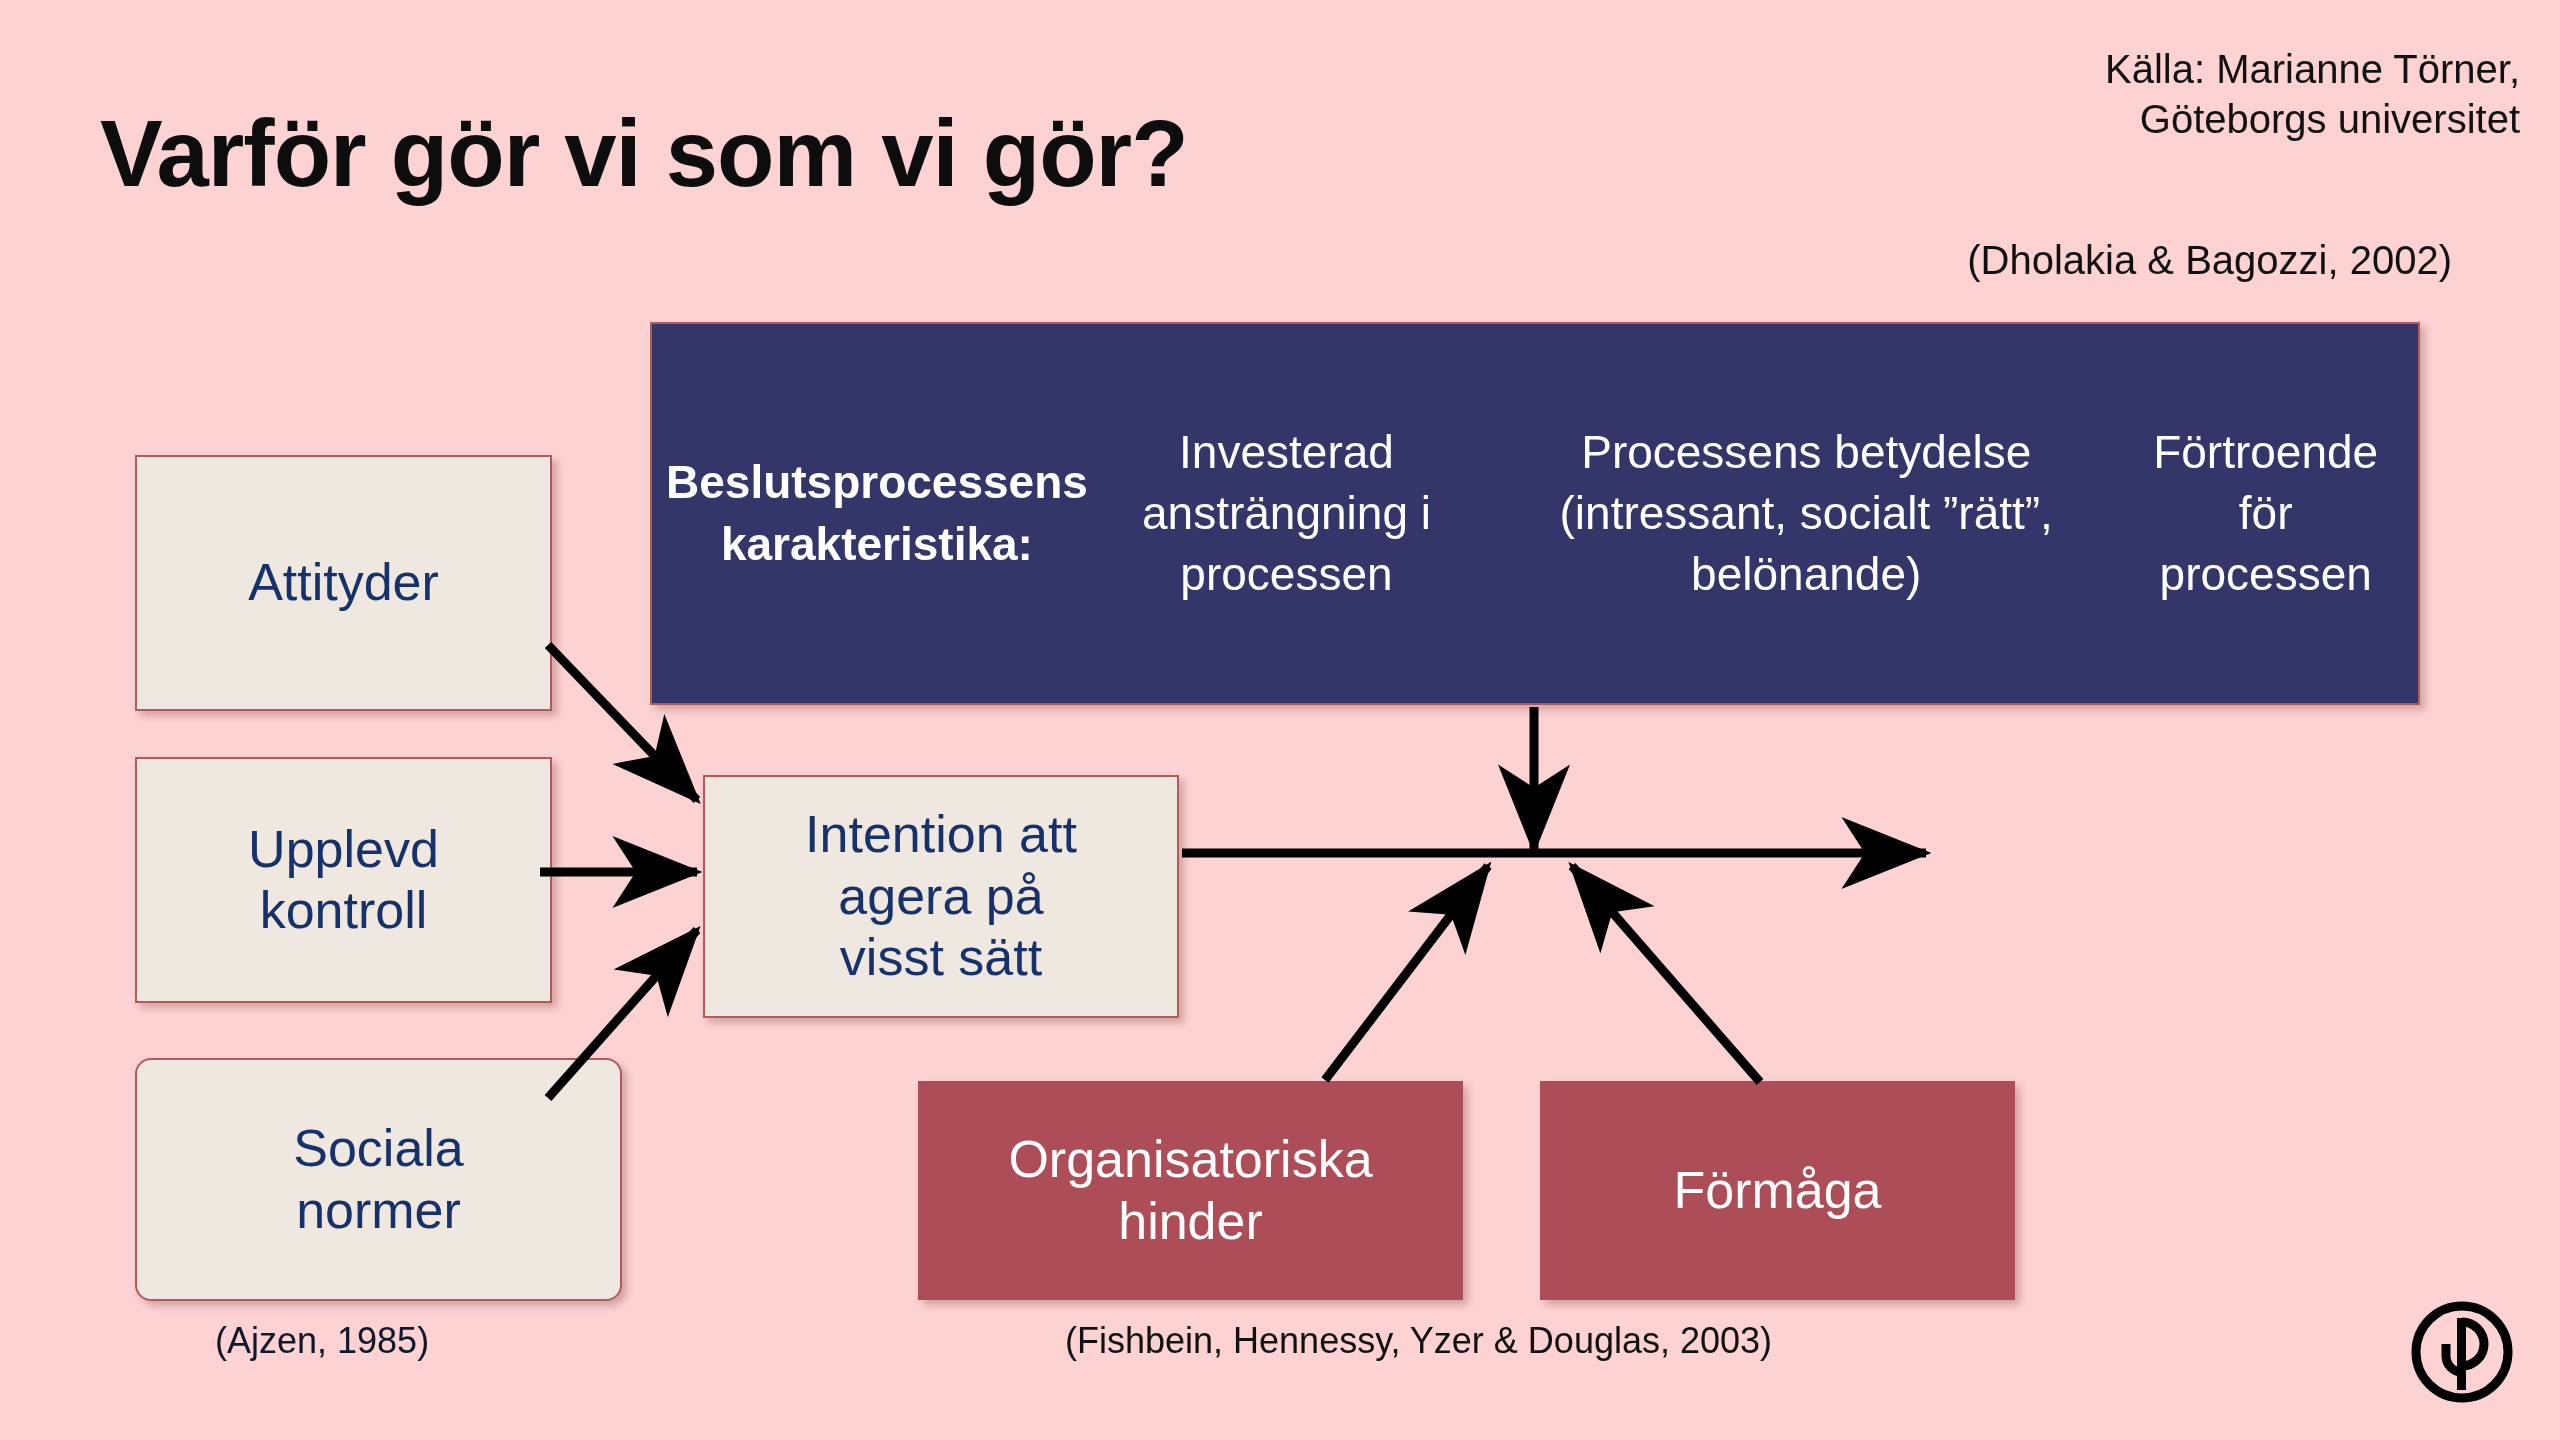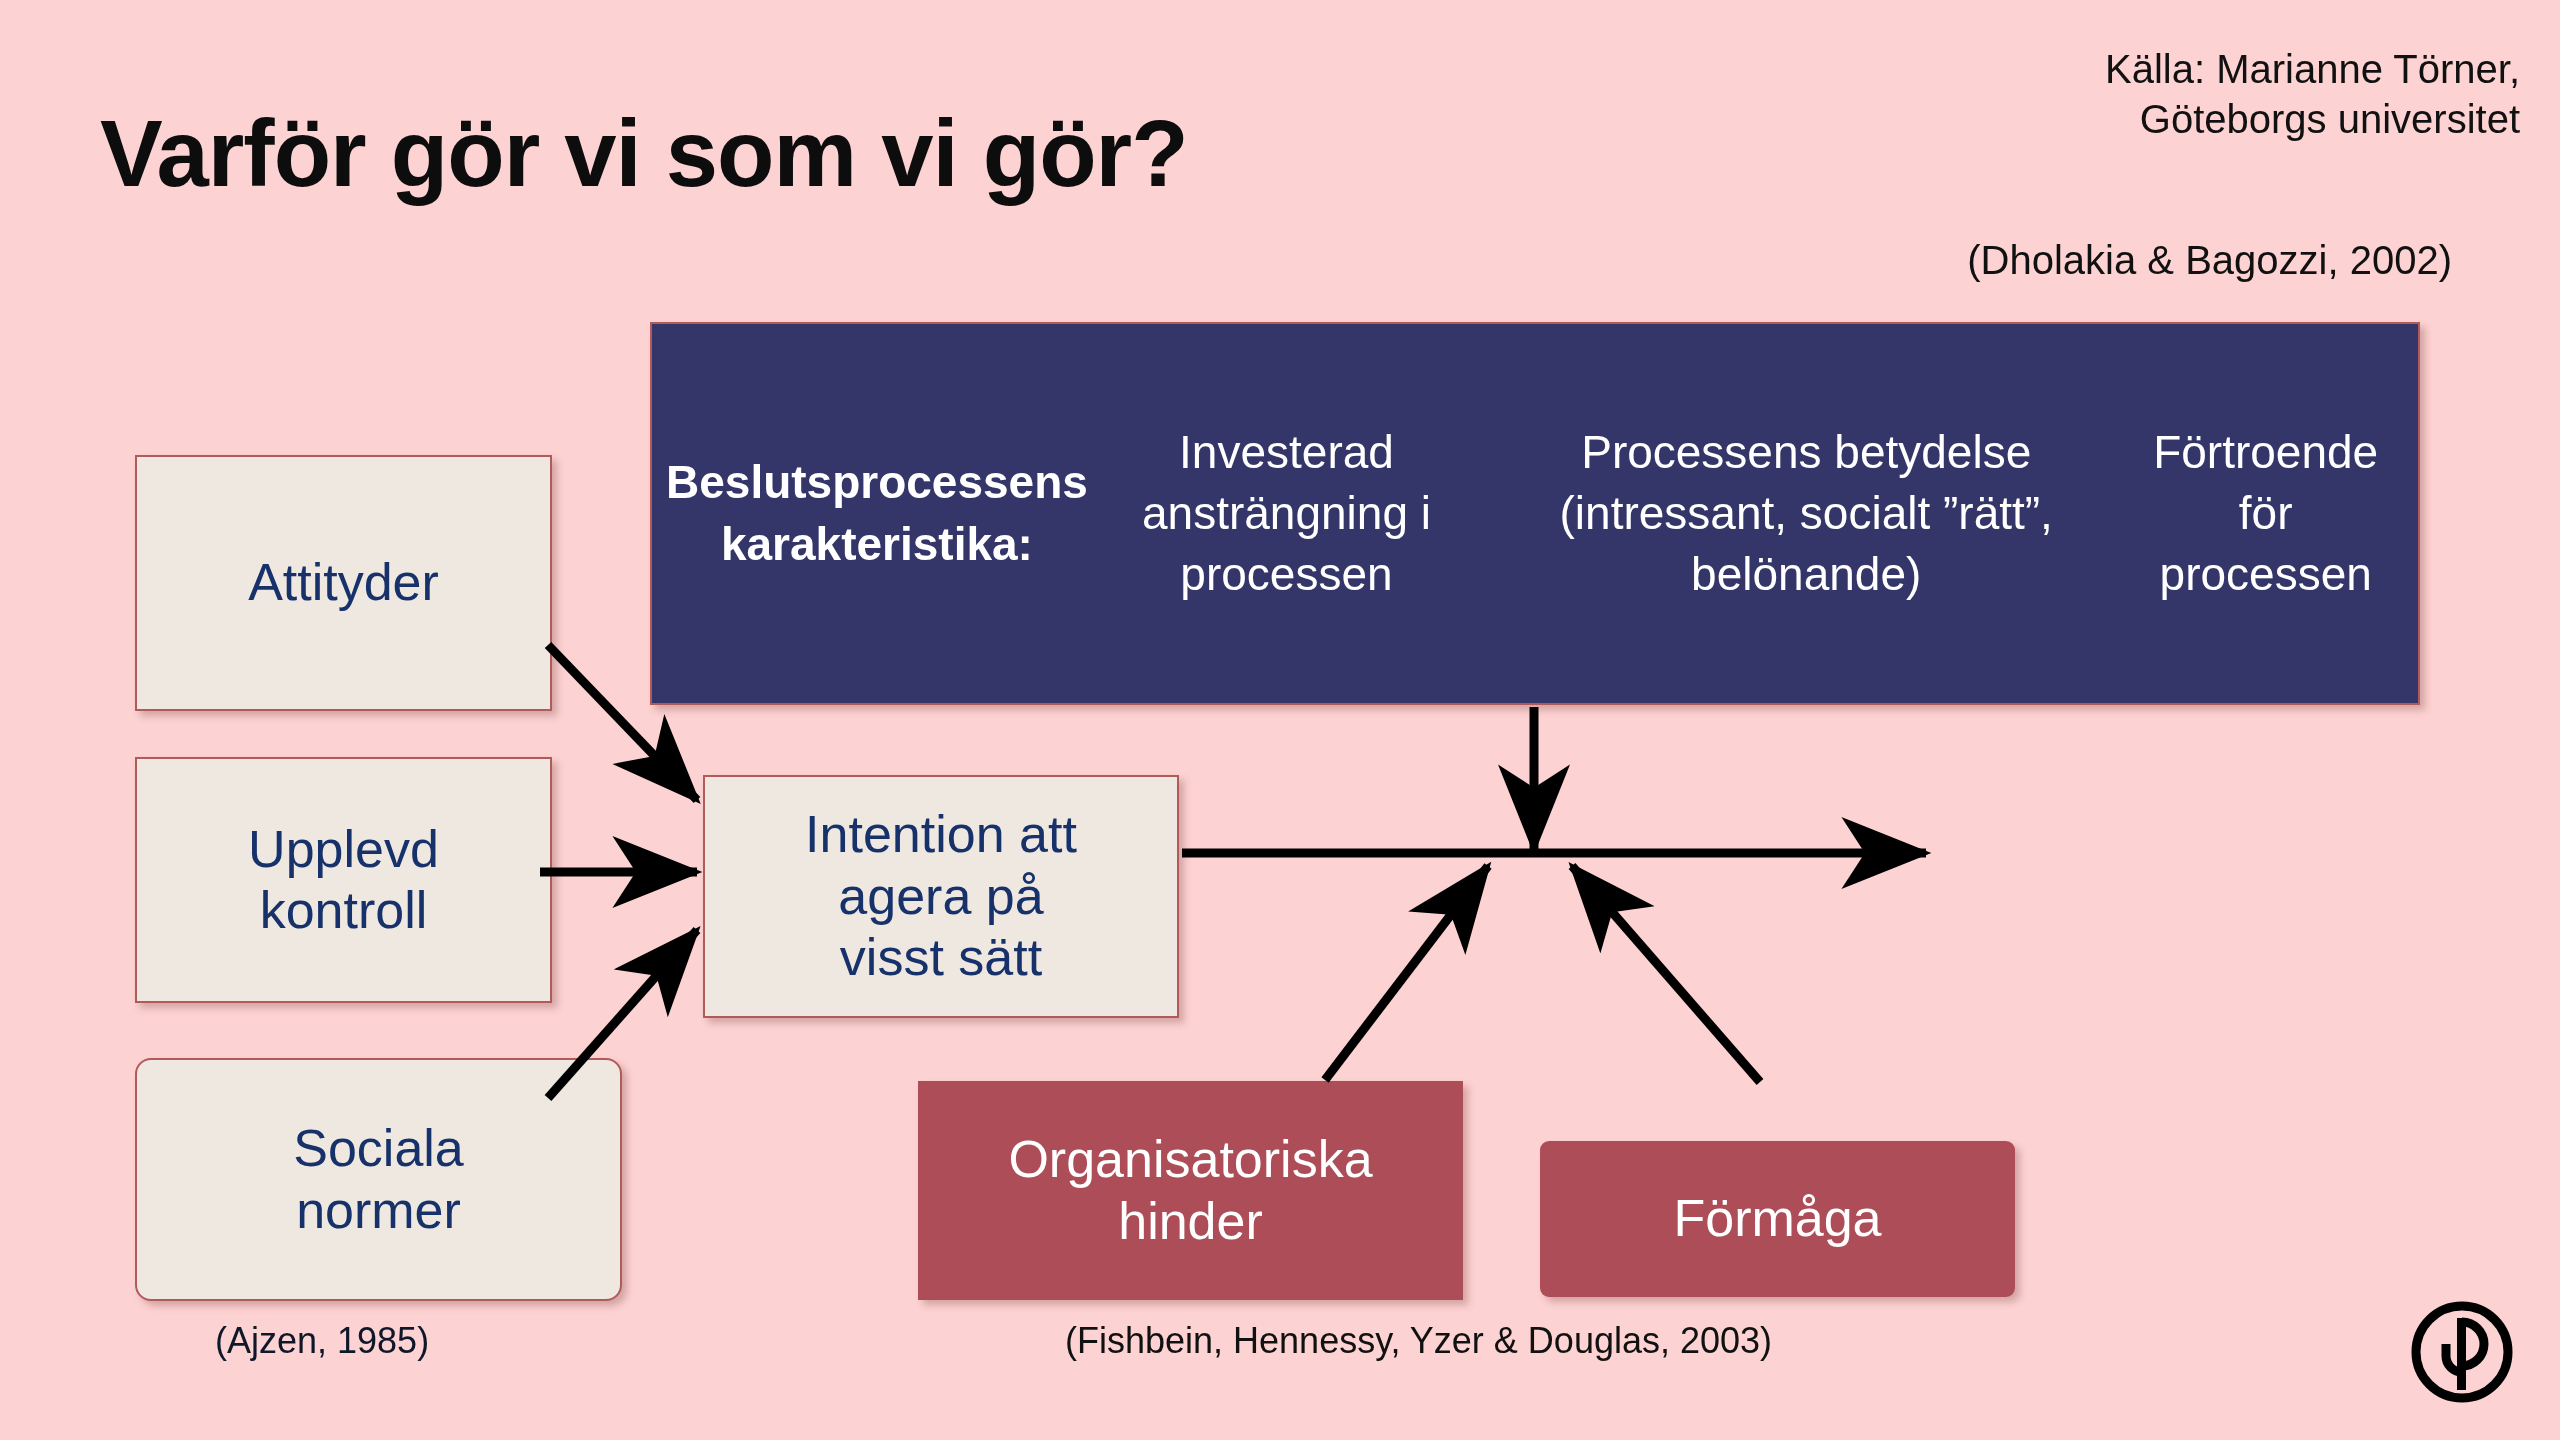--- a/index.html
+++ b/index.html
@@ -95,21 +95,21 @@
 
   
   #node-attityder   { left: 135px;  top: 455px;  width: 417px; height: 256px; }
   #node-upplevd     { left: 135px;  top: 757px;  width: 417px; height: 246px; }
   #node-sociala     { left: 135px;  top: 1058px; width: 487px; height: 243px; border-radius: 16px; }
   #node-intention   { left: 703px;  top: 775px;  width: 476px; height: 243px; }
   #node-beteende    { left: 1932px; top: 773px;  width: 447px; height: 247px; }
   #node-blue        { left: 650px;  top: 322px;  width: 1770px; height: 383px;
                       flex-direction: row; justify-content: center; padding: 10px 14px; }
   #node-org-hinder  { left: 918px;  top: 1081px; width: 545px; height: 219px; }
-  #node-formaga     { left: 1540px; top: 1141px; width: 475px; height: 156px; border-radius: 9px; }
+  #node-formaga     { left: 1540px; top: 1081px; width: 475px; height: 219px; }
 
   
   #arrows {
     position: absolute;
     left: 0; top: 0;
     width: 2560px; height: 1440px;
     pointer-events: none;
   }
 
   

